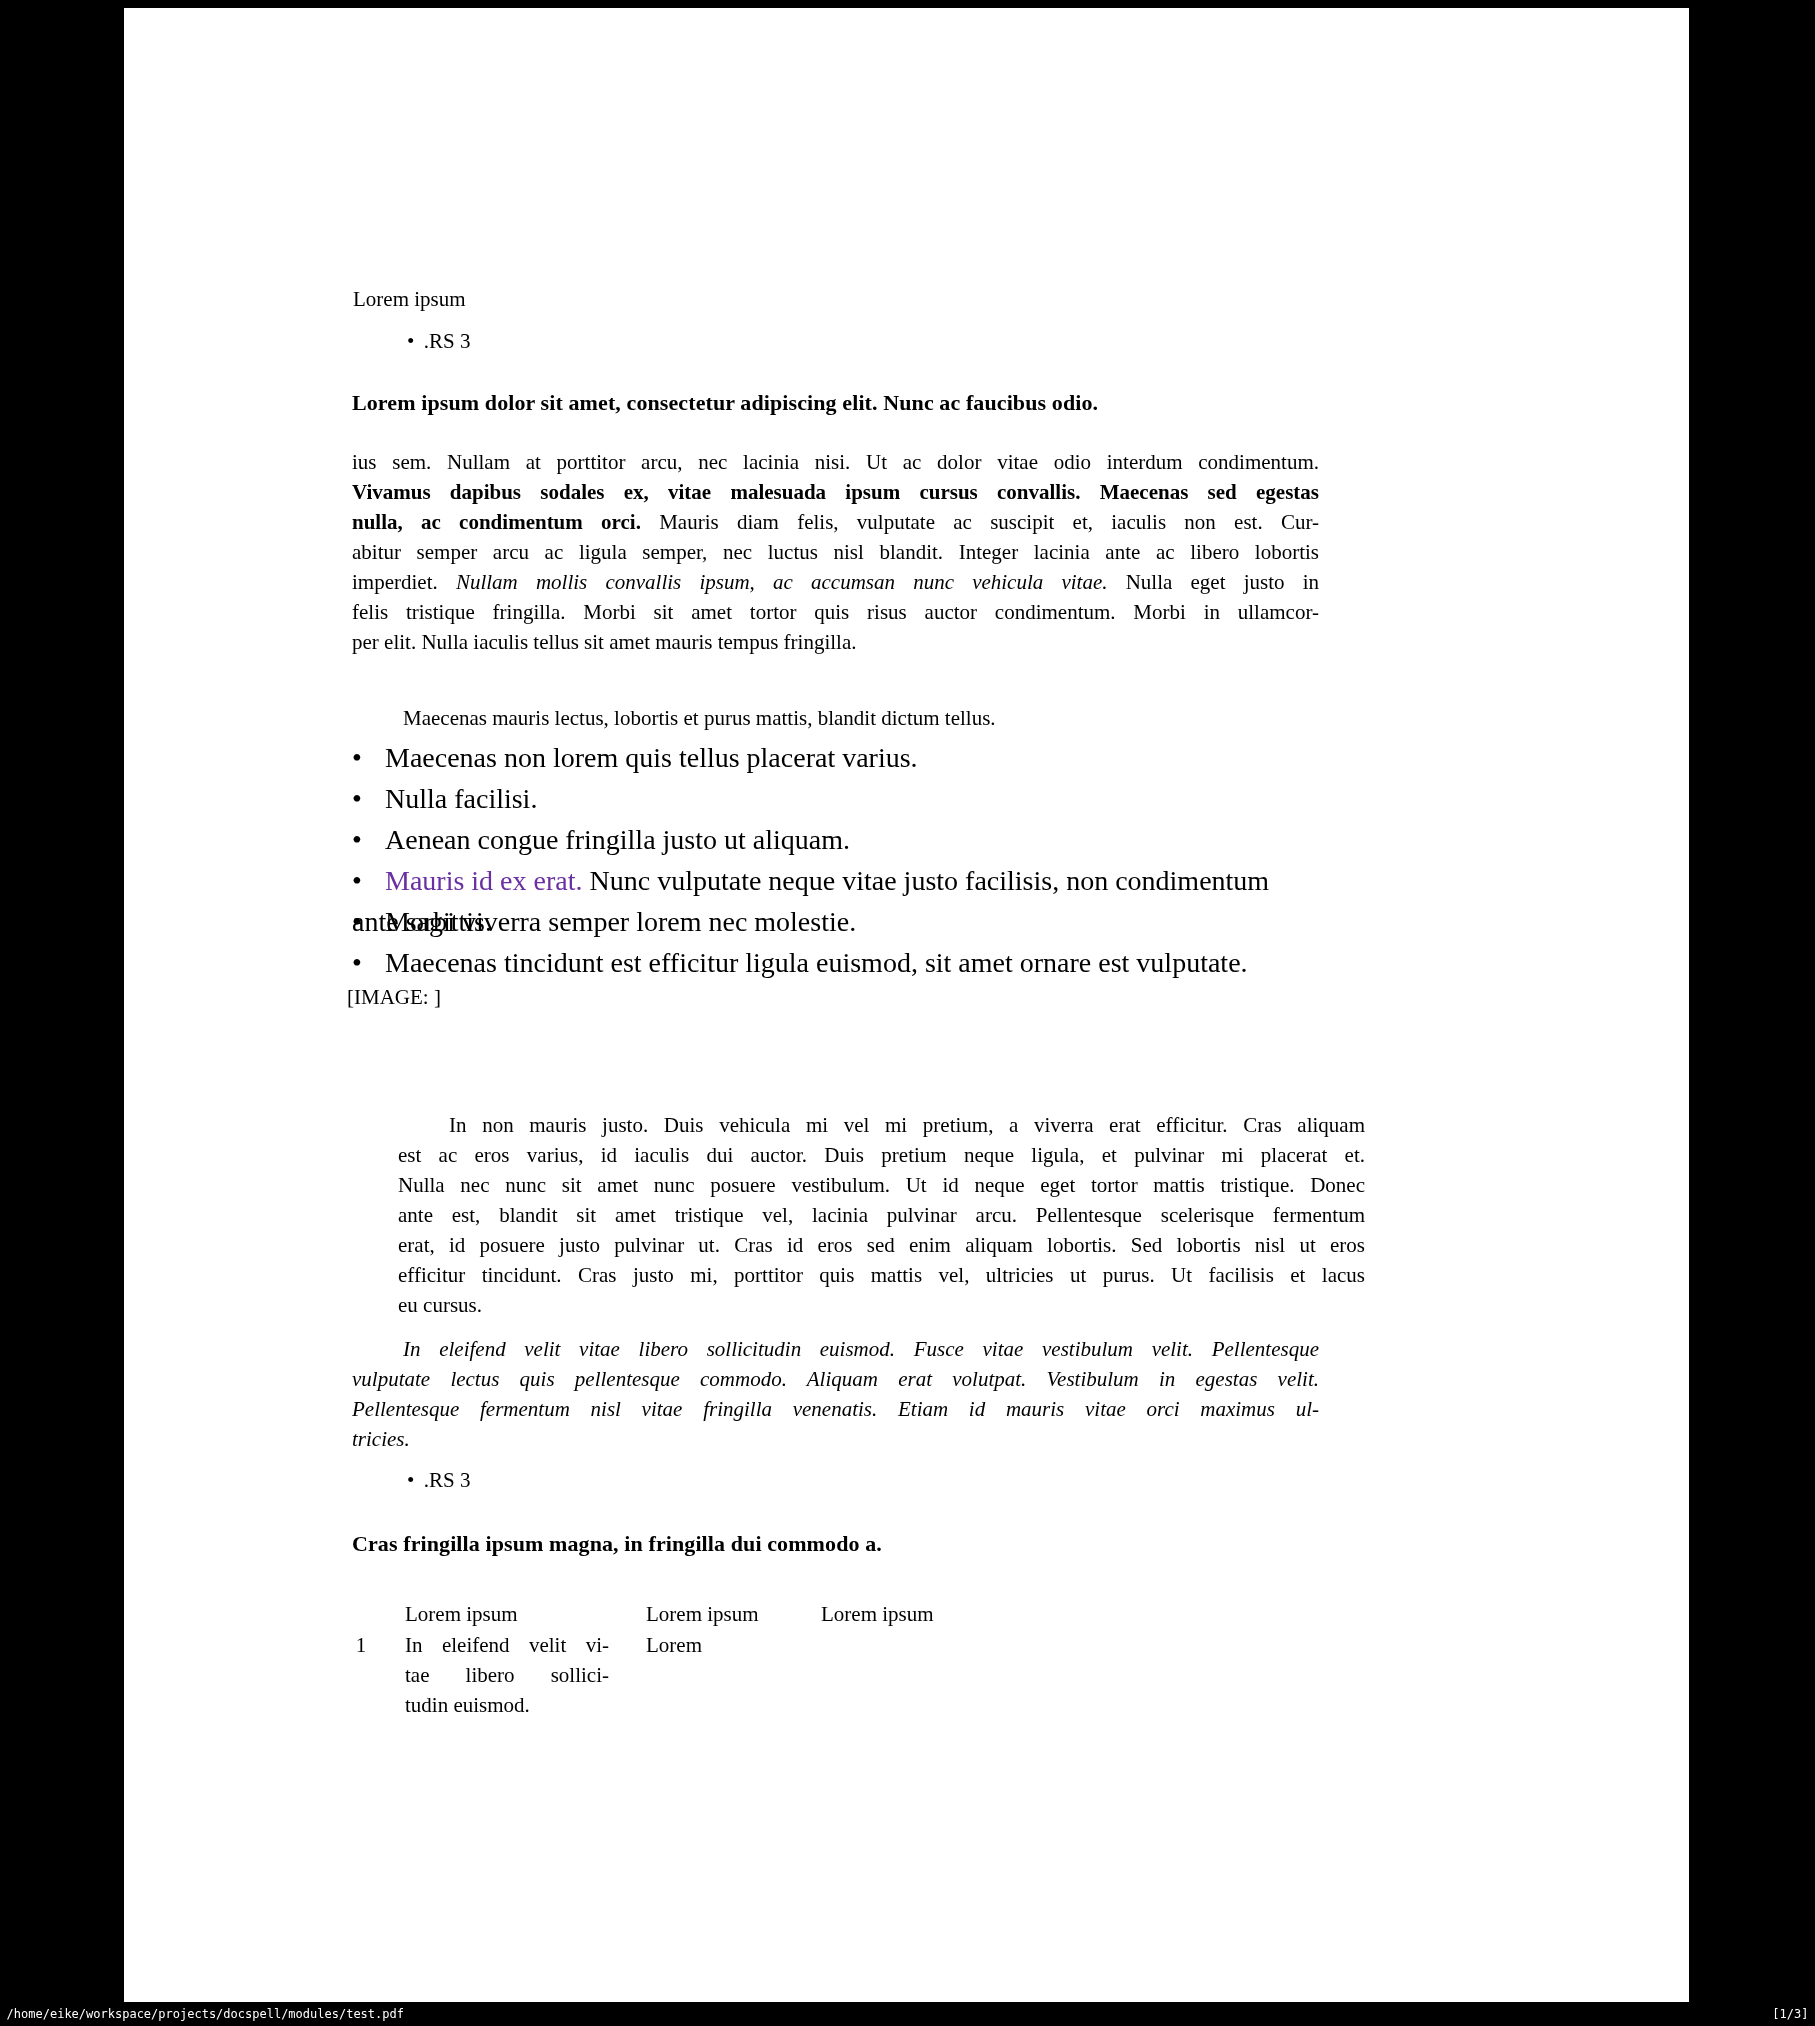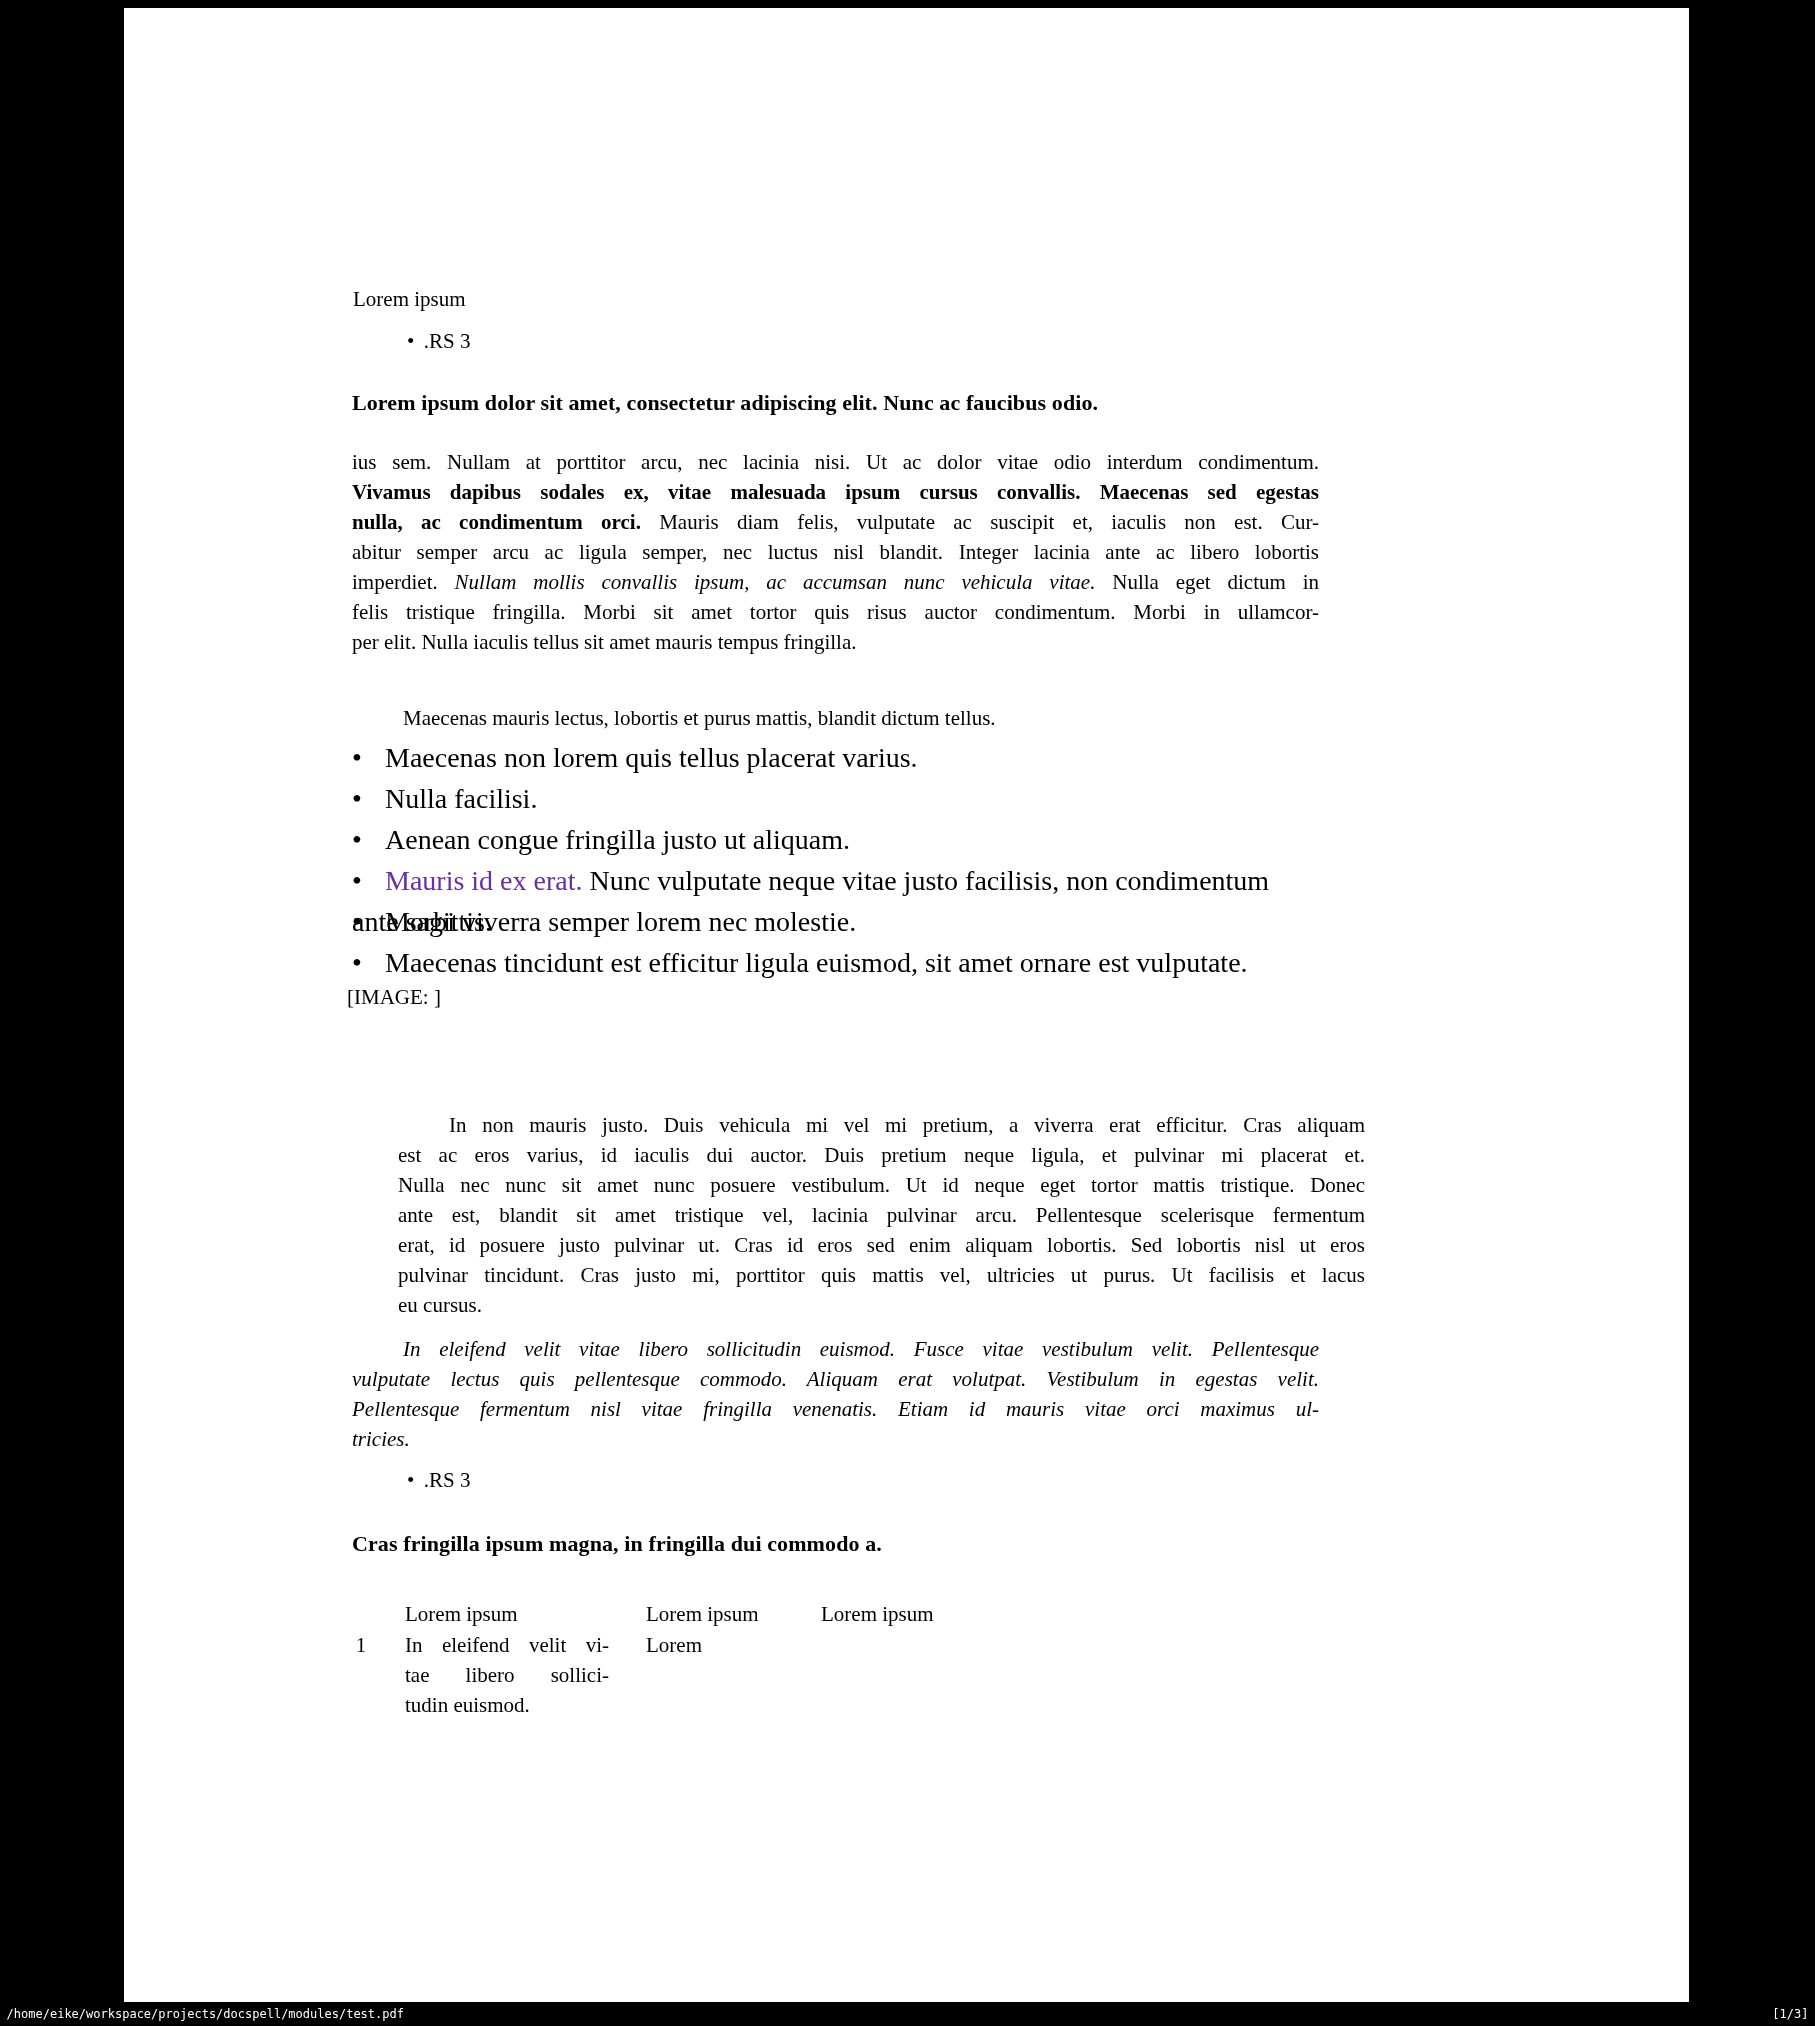--- a/index.html
+++ b/index.html
@@ -53,21 +53,21 @@
     <span class="dot">•</span><span>.RS 3</span>
   </div>
 
   <div class="abs heading" style="left:228px;top:382px;">Lorem ipsum dolor sit amet, consectetur adipiscing elit. Nunc ac faucibus odio.</div>
 
   <div class="abs para" style="left:228px;top:439px;">
       <div class="line"><span>ius sem. Nullam at porttitor arcu, nec lacinia nisi. Ut ac dolor vitae odio interdum condimentum.</span></div>
       <div class="line"><span class="b">Vivamus dapibus sodales ex, vitae malesuada ipsum cursus convallis. Maecenas sed egestas</span></div>
       <div class="line"><span class="b">nulla, ac condimentum orci.</span><span> Mauris diam felis, vulputate ac suscipit et, iaculis non est. Cur-</span></div>
       <div class="line"><span>abitur semper arcu ac ligula semper, nec luctus nisl blandit. Integer lacinia ante ac libero lobortis</span></div>
-      <div class="line"><span>imperdiet. </span><span class="i">Nullam mollis convallis ipsum, ac accumsan nunc vehicula vitae.</span><span> Nulla eget dictum in</span></div>
+      <div class="line"><span>imperdiet. </span><span class="i">Nullam mollis convallis ipsum, ac accumsan nunc vehicula vitae.</span><span> Nulla eget justo in</span></div>
       <div class="line"><span>felis tristique fringilla. Morbi sit amet tortor quis risus auctor condimentum. Morbi in ullamcor-</span></div>
       <div class="line last"><span>per elit. Nulla iaculis tellus sit amet mauris tempus fringilla.</span></div>
     </div>
 
   <div class="abs single-line" style="left:279px;top:695px;">Maecenas mauris lectus, lobortis et purus mattis, blandit dictum tellus.</div>
 
   <div class="abs list" style="left:228px;top:729px;">
       <div class="bullet-item"><span class="bullet">•</span><span><span>Maecenas non lorem quis tellus placerat varius.</span></span></div>
       <div class="bullet-item"><span class="bullet">•</span><span><span>Nulla facilisi.</span></span></div>
       <div class="bullet-item"><span class="bullet">•</span><span><span>Aenean congue fringilla justo ut aliquam.</span></span></div>
@@ -77,21 +77,21 @@
     </div>
 
   <div class="abs fs-body" style="left:223px;top:977px;">[IMAGE: ]</div>
 
   <div class="abs para" style="left:228px;top:1102px;margin-left:46px;">
       <div class="line indent"><span>In non mauris justo. Duis vehicula mi vel mi pretium, a viverra erat efficitur. Cras aliquam</span></div>
       <div class="line"><span>est ac eros varius, id iaculis dui auctor. Duis pretium neque ligula, et pulvinar mi placerat et.</span></div>
       <div class="line"><span>Nulla nec nunc sit amet nunc posuere vestibulum. Ut id neque eget tortor mattis tristique. Donec</span></div>
       <div class="line"><span>ante est, blandit sit amet tristique vel, lacinia pulvinar arcu. Pellentesque scelerisque fermentum</span></div>
       <div class="line"><span>erat, id posuere justo pulvinar ut. Cras id eros sed enim aliquam lobortis. Sed lobortis nisl ut eros</span></div>
-      <div class="line"><span>pulvinar tincidunt. Cras justo mi, porttitor quis mattis vel, ultricies ut purus. Ut facilisis et lacus</span></div>
+      <div class="line"><span>efficitur tincidunt. Cras justo mi, porttitor quis mattis vel, ultricies ut purus. Ut facilisis et lacus</span></div>
       <div class="line last"><span>eu cursus.</span></div>
     </div>
 
   <div class="abs para" style="left:228px;top:1326px;font-style:italic;">
       <div class="line indent"><span>In eleifend velit vitae libero sollicitudin euismod. Fusce vitae vestibulum velit. Pellentesque</span></div>
       <div class="line"><span>vulputate lectus quis pellentesque commodo. Aliquam erat volutpat. Vestibulum in egestas velit.</span></div>
       <div class="line"><span>Pellentesque fermentum nisl vitae fringilla venenatis. Etiam id mauris vitae orci maximus ul-</span></div>
       <div class="line last"><span>tricies.</span></div>
     </div>
 

